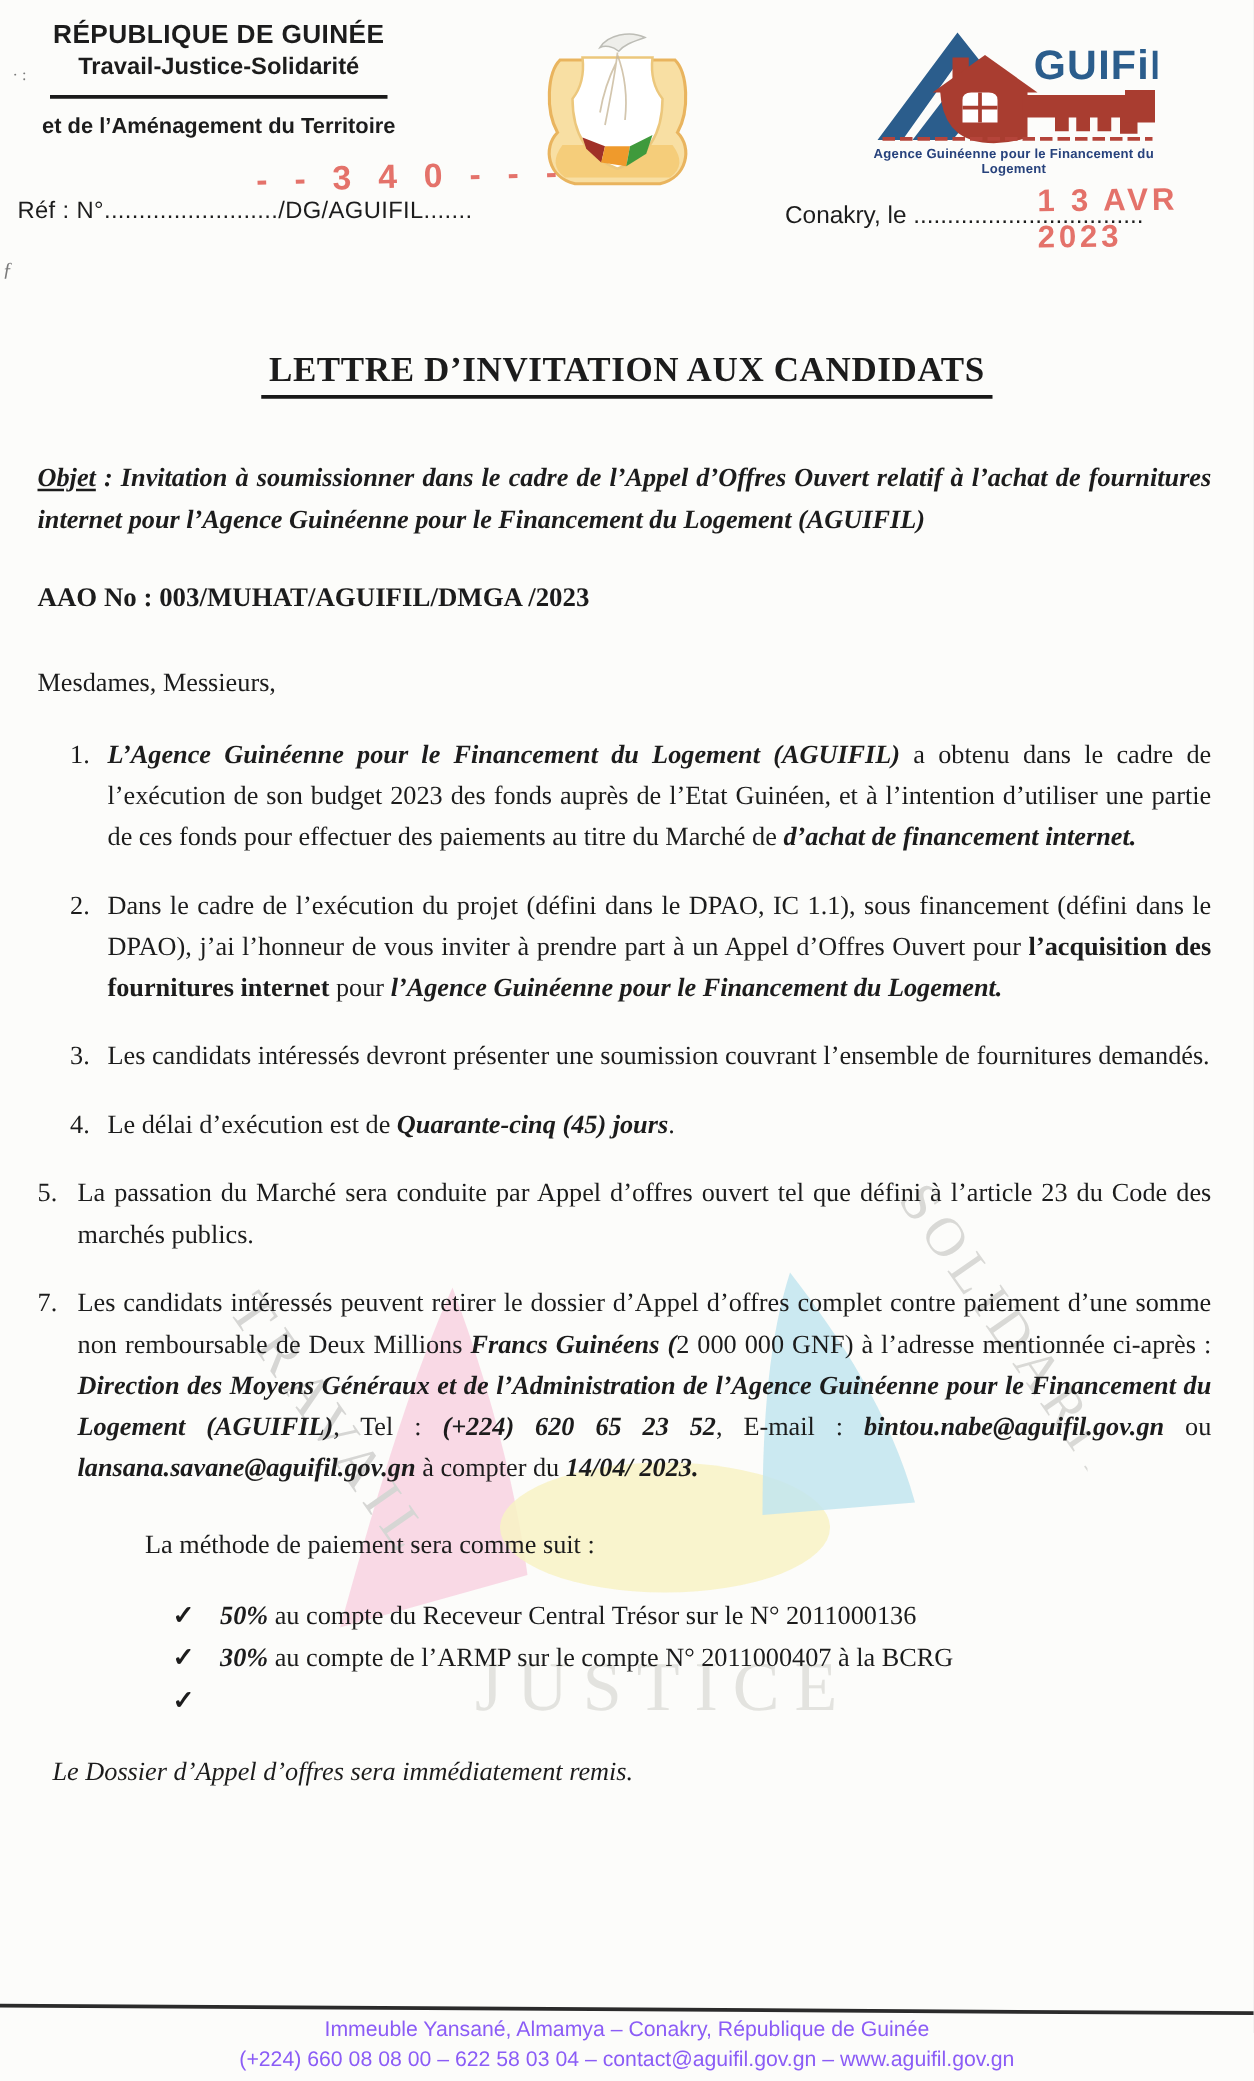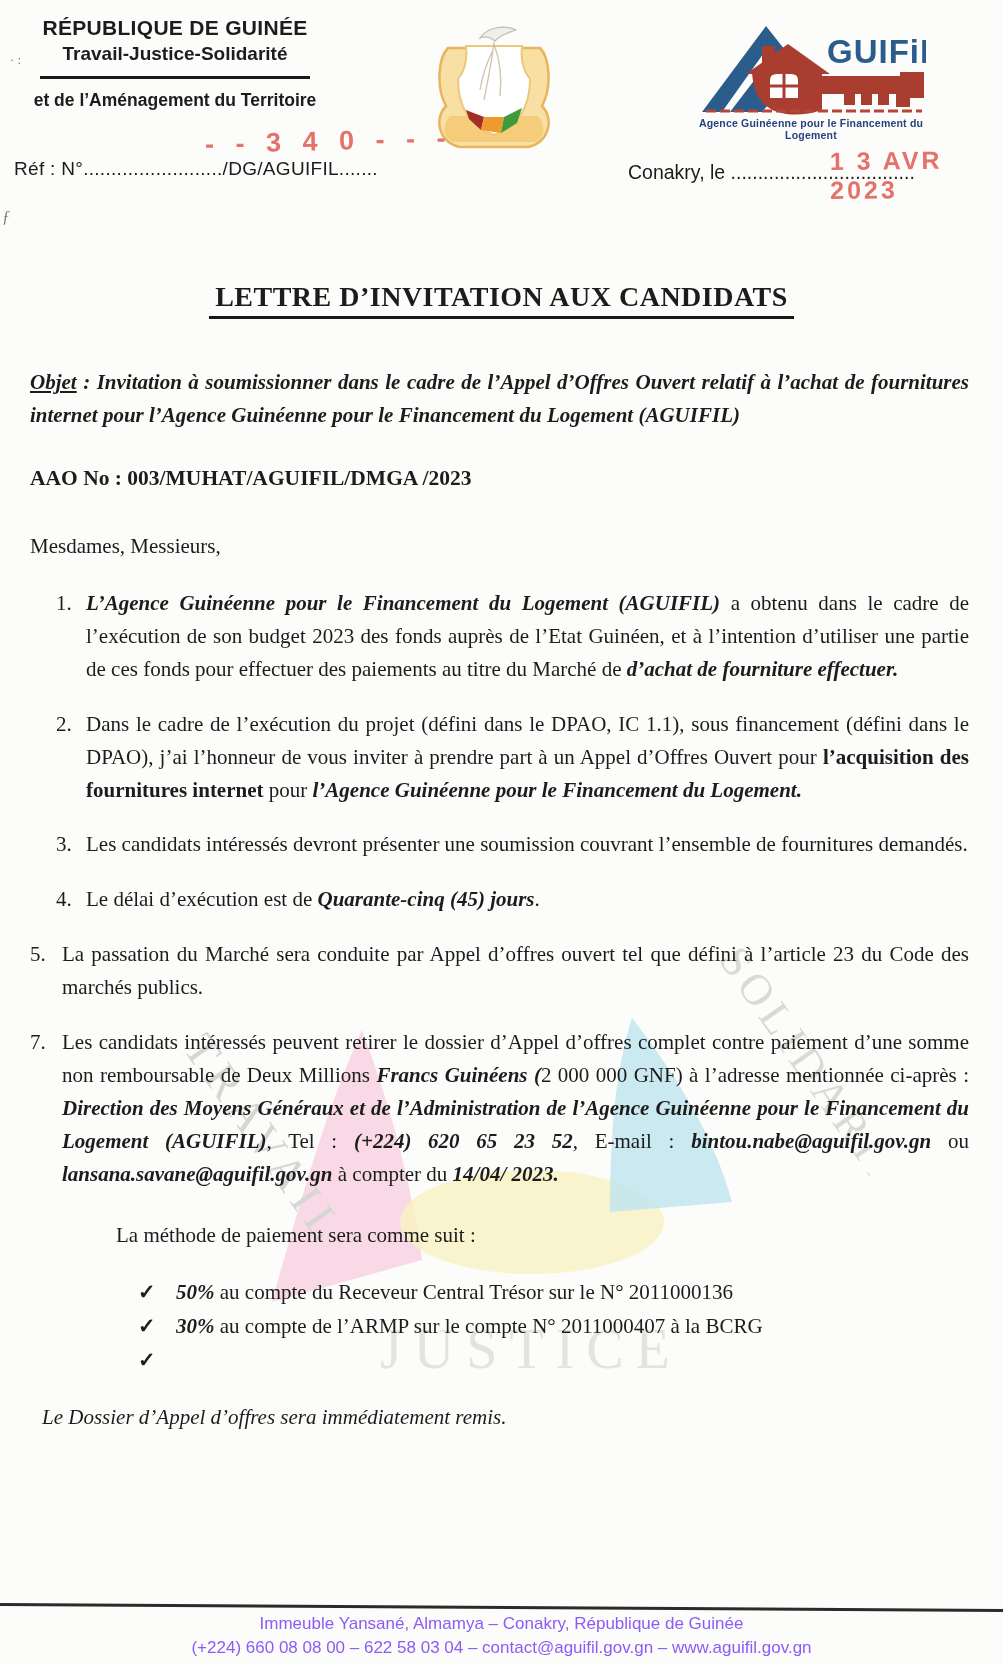--- a/index.html
+++ b/index.html
@@ -128,21 +128,21 @@
 
     <p class="objet"><span class="u">Objet</span><span> : </span><span>Invitation à soumissionner dans le cadre de l’Appel d’Offres Ouvert relatif à l’achat de fournitures internet pour l’Agence Guinéenne pour le Financement du Logement (AGUIFIL)</span>
     </p>
 
     <p class="aao">AAO No : 003/MUHAT/AGUIFIL/DMGA /2023</p>
 
     <p class="salut">Mesdames, Messieurs,</p>
 
     <div class="li inner">
       <span class="num">1.</span>
-      <div class="txt"><span class="bi">L’Agence Guinéenne pour le Financement du Logement (AGUIFIL)</span><span> a obtenu dans le cadre de l’exécution de son budget 2023 des fonds auprès de l’Etat Guinéen,  et à l’intention d’utiliser une partie de ces fonds pour effectuer des paiements au titre du Marché de </span><span class="bi">d’achat de fourniture effectuer.</span>
+      <div class="txt"><span class="bi">L’Agence Guinéenne pour le Financement du Logement (AGUIFIL)</span><span> a obtenu dans le cadre de l’exécution de son budget 2023 des fonds auprès de l’Etat Guinéen,  et à l’intention d’utiliser une partie de ces fonds pour effectuer des paiements au titre du Marché de </span><span class="bi">d’achat de financement internet.</span>
       </div>
     </div>
 
     <div class="li inner">
       <span class="num">2.</span>
       <div class="txt"><span>Dans le cadre de l’exécution du projet (défini dans le DPAO, IC 1.1), sous financement (défini dans le DPAO), j’ai l’honneur de vous inviter à prendre part à un Appel d’Offres Ouvert pour </span><span class="b">l’acquisition des fournitures internet</span><span> pour </span><span class="bi">l’Agence Guinéenne pour le Financement du Logement.</span>
       </div>
     </div>
 
     <div class="li inner">

